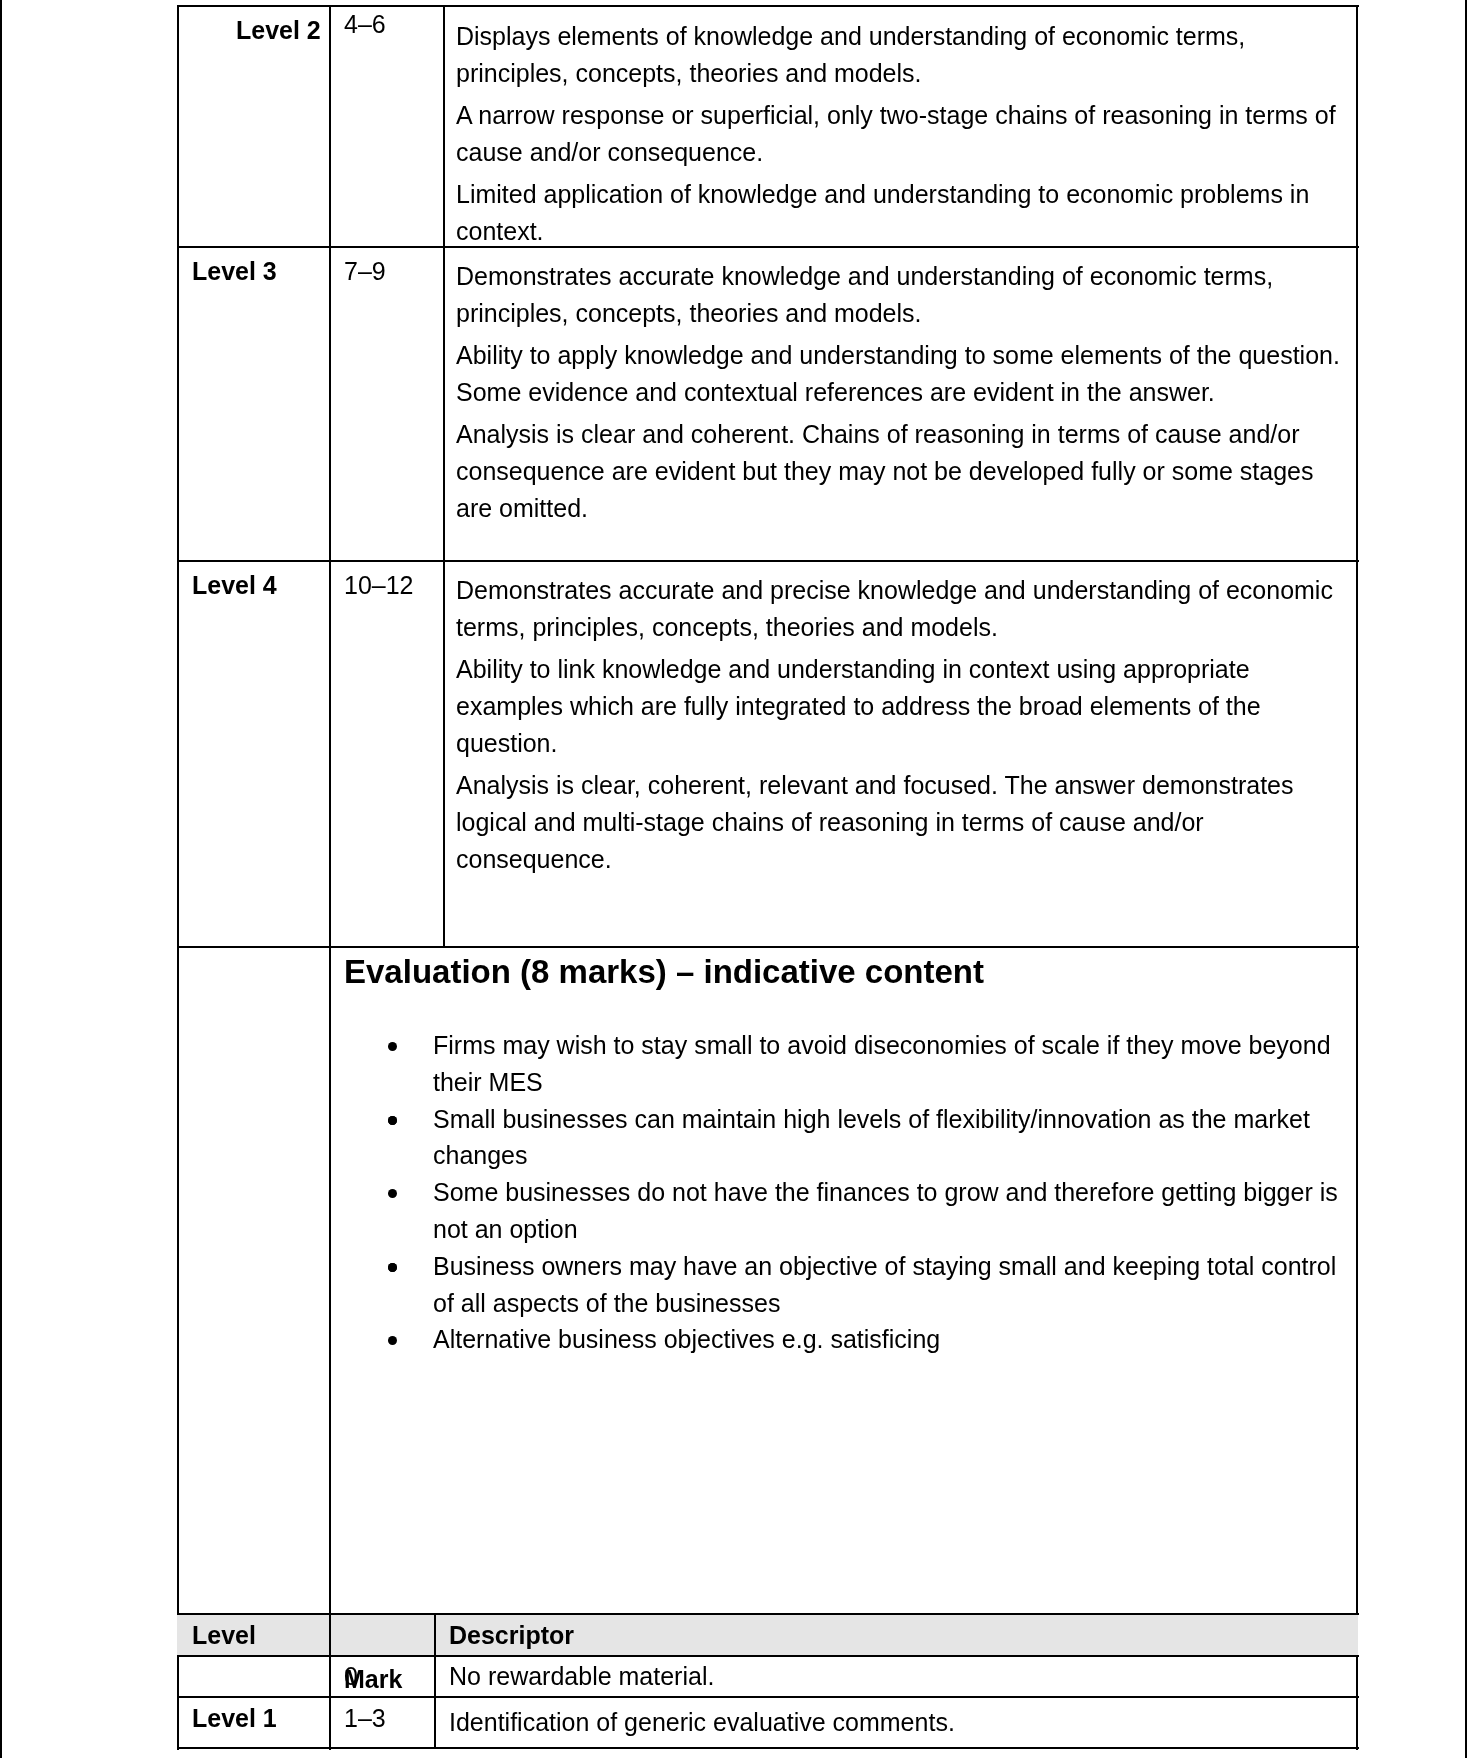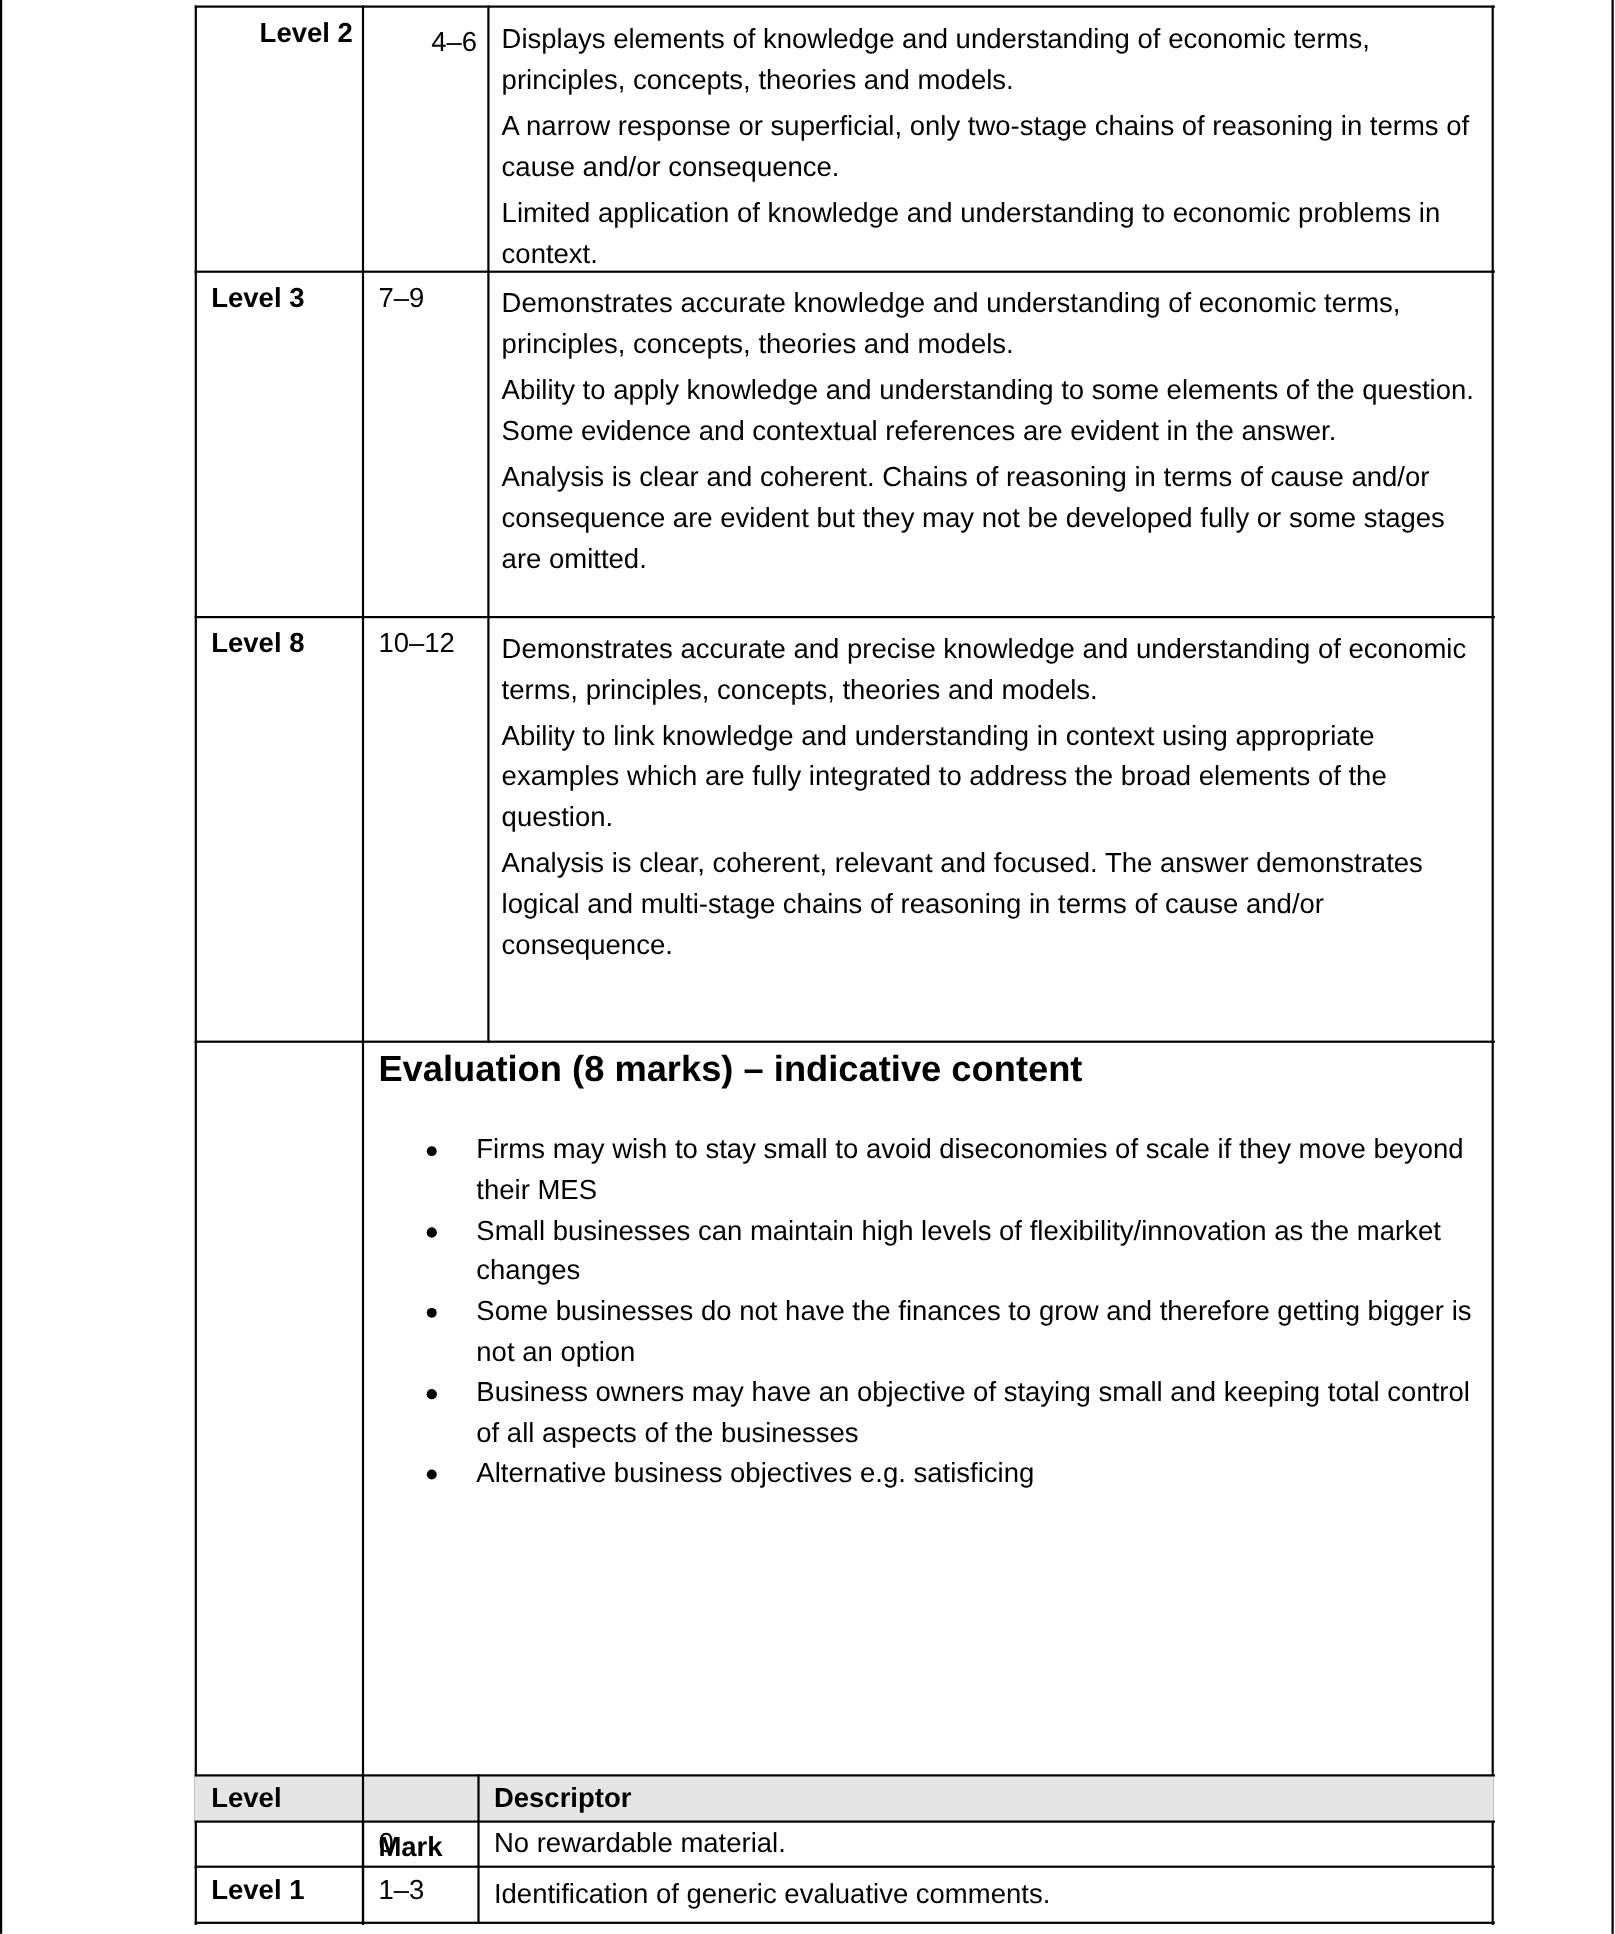--- a/index.html
+++ b/index.html
@@ -33,40 +33,40 @@
   <div class="hl" style="left:177px; width:1182px; top:560px;"></div>
   <div class="hl" style="left:177px; width:1182px; top:946px;"></div>
   <div class="vl" style="left:177px; top:5px; height:1745px;"></div>
   <div class="vl" style="left:329px; top:5px; height:1745px;"></div>
   <div class="vl thin" style="left:443px; top:5px; height:943px;"></div>
   <div class="vl" style="left:1356px; top:5px; height:1745px;"></div>
 </div>
 
 <div>
   <div class="cell bold" style="left:192px; top:12px;margin-left:44px;">Level 2</div>
-  <div class="cell" style="left:344px; top:20px;margin-left:48px;">4–6</div>
+  <div class="cell" style="left:344px; top:6px;">4–6</div>
   <div class="cell desc" style="left:456px; top:18px; width:895px;">
     <p>Displays elements of knowledge and understanding of economic terms, principles, concepts, theories and models.</p>
     <p>A narrow response or superficial, only two-stage chains of reasoning in terms of cause and/or consequence.</p>
     <p>Limited application of knowledge and understanding to economic problems in context.</p>
   </div>
 </div>
 
 <div>
   <div class="cell bold" style="left:192px; top:253px;">Level 3</div>
   <div class="cell" style="left:344px; top:253px;">7–9</div>
   <div class="cell desc" style="left:456px; top:258px; width:895px;">
     <p>Demonstrates accurate knowledge and understanding of economic terms, principles, concepts, theories and models.</p>
     <p>Ability to apply knowledge and understanding to some elements of the question. Some evidence and contextual references are evident in the answer.</p>
     <p>Analysis is clear and coherent. Chains of reasoning in terms of cause and/or consequence are evident but they may not be developed fully or some stages are omitted.</p>
   </div>
 </div>
 
 <div>
-  <div class="cell bold" style="left:192px; top:567px;">Level 8</div>
+  <div class="cell bold" style="left:192px; top:567px;">Level 4</div>
   <div class="cell" style="left:344px; top:567px;">10–12</div>
   <div class="cell desc" style="left:456px; top:572px; width:895px;">
     <p>Demonstrates accurate and precise knowledge and understanding of economic terms, principles, concepts, theories and models.</p>
     <p>Ability to link knowledge and understanding in context using appropriate examples which are fully integrated to address the broad elements of the question.</p>
     <p>Analysis is clear, coherent, relevant and focused. The answer demonstrates logical and multi-stage chains of reasoning in terms of cause and/or consequence.</p>
   </div>
 </div>
 
 <div>
   <div class="eval-title" style="left:344px; top:953px;">Evaluation (8 marks) – indicative content</div>

